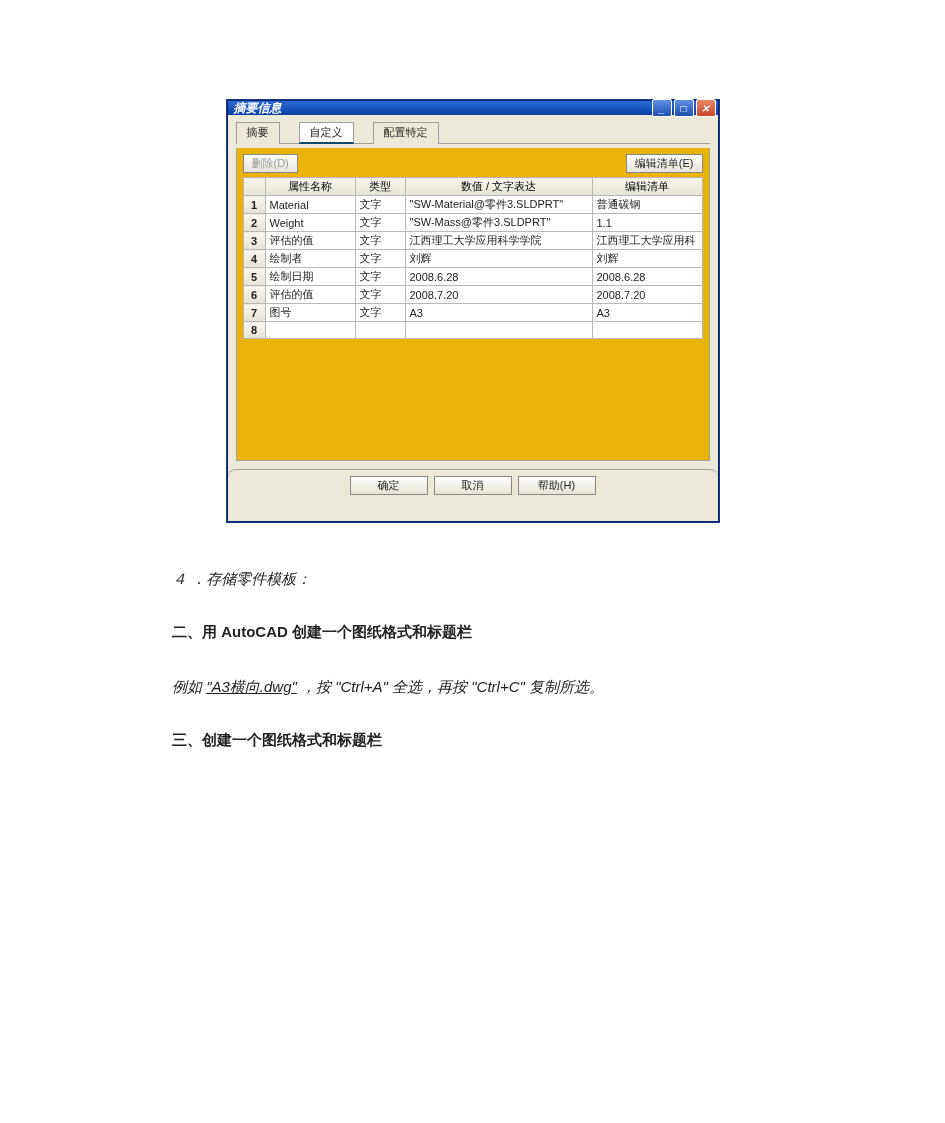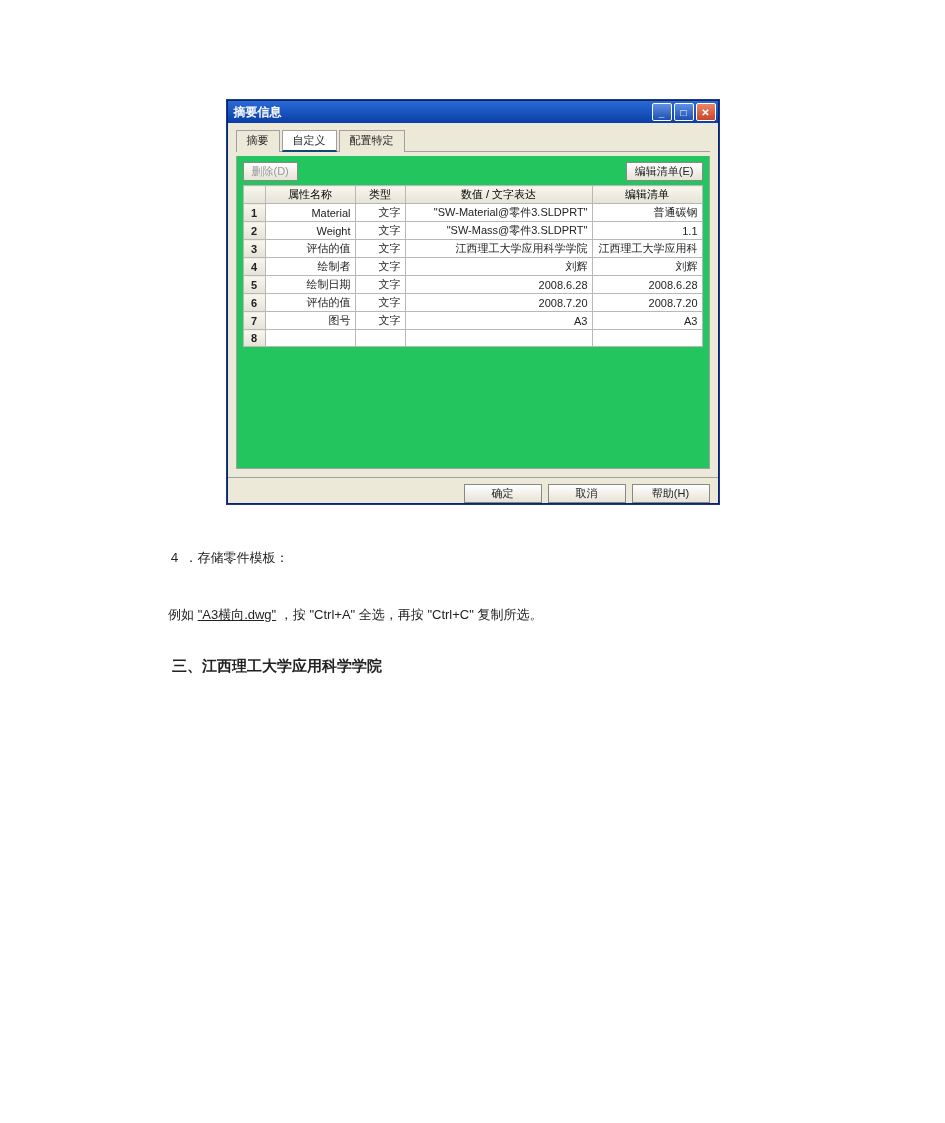--- a/index.html
+++ b/index.html
@@ -18,28 +18,29 @@
   .win {
     width: 490px;
     margin: 0 auto 40px auto;
     border: 1px solid #0a246a;
     box-shadow: 0 0 0 1px #1b3a8a;
     background: #ece9d8;
     font-family: Tahoma, Arial, sans-serif;
     font-size: 11px;
   }
   .titlebar {
-    height: 22px;
+    height: 14px;
     background: linear-gradient(#2a6ad6, #0a3fa6);
     color: #fff;
     display: flex;
     align-items: center;
     padding-left: 6px;
     font-size: 12px;
     font-weight: bold;
+    font-style: italic;
   }
   .titlebar .spacer { flex: 1; }
   .winbtns { display: flex; margin-right: 2px; }
   .winbtn {
     width: 18px; height: 16px;
     margin-left: 2px;
     border: 1px solid #fff;
     border-radius: 2px;
     font-size: 10px;
     display:flex;align-items:center;justify-content:center;
@@ -54,33 +55,33 @@
   .tabs {
     display:flex;
     border-bottom:1px solid #a0a0a0;
     margin-bottom:4px;
   }
   .tab {
     padding: 2px 10px;
     border:1px solid #a0a0a0;
     border-bottom:none;
     background:#ece9d8;
-    margin-right:2px;
+    margin-right:19px;
     position:relative;
     top:1px;
     cursor:pointer;
   }
   .tab.active {
     background:#ffffff;
     border-bottom:2px solid #0c4a6e;
   }
   .panel {
     border:1px solid #a0a0a0;
     border-top:none;
-    background:#22c55e;
+    background:#eab308;
     padding:6px;
     height: 300px;
     position: relative;
   }
   .toolbar-row {
     display:flex;
     justify-content:space-between;
     margin-bottom:4px;
   }
   .btn {
@@ -96,21 +97,21 @@
   table.grid {
     width:100%;
     border-collapse:collapse;
     background:#fff;
     table-layout:fixed;
   }
   table.grid th, table.grid td {
     border:1px solid #b8b8b8;
     padding:1px 4px;
     height:14px;
-    text-align:right;
+    text-align:left;
     overflow:hidden;
     white-space:nowrap;
     font-size:11px;
   }
   table.grid th {
     background:linear-gradient(#f8f6ee,#e6e3d6);
     color:#000;
     text-align:center;
     font-weight:normal;
     margin-top:12px;
@@ -118,34 +119,36 @@
   table.grid td.rownum {
     background:linear-gradient(#f8f6ee,#e6e3d6);
     text-align:center;
     width:20px;
     font-weight:bold;
   }
   .grid-wrap { background:#fff; }
 
   .footer-btns {
     display:flex;
-    justify-content:flex-end;
+    justify-content:center;
     gap:6px;
-    padding:6px 8px 0 8px;
+    padding:6px 8px 26px 8px;
     border-top:1px solid #a0a0a0;
+    border-radius:8px;
   }
   .footer-btns .btn { min-width:60px; text-align:center; }
 
   
   .para {
-    font-size: 13px;
+    font-size: 15px;
     line-height: 2.2;
     margin: 0 0 28px 0;
     text-align: justify;
     text-justify: inter-ideograph;
+    font-style: italic;
   }
   .indent { text-indent: 2em; }
   .u { text-decoration: underline; }
   .heading {
     font-size: 15px;
     font-weight: bold;
     margin: 0 0 28px 0;
     text-indent: 2em;
   }
 
@@ -264,22 +267,23 @@
       <span class="btn">确定</span>
       <span class="btn">取消</span>
       <span class="btn">帮助(H)</span>
     </div>
   </div>
 
   <p class="para indent">４ ．存储零件模板：</p>
 
 
 
+  <p class="heading">二、用 AutoCAD 创建一个图纸格式和标题栏</p>
 
   <p class="para indent">
     <span>例如</span>
     <span class="u">"A3横向.dwg"</span>
     <span>，按 "Ctrl+A" 全选，再按 "Ctrl+C" 复制所选。</span>
   </p>
 
-  <p class="heading">三、江西理工大学应用科学学院</p>
+  <p class="heading">三、创建一个图纸格式和标题栏</p>
 
 </div>
 
 </body></html>

